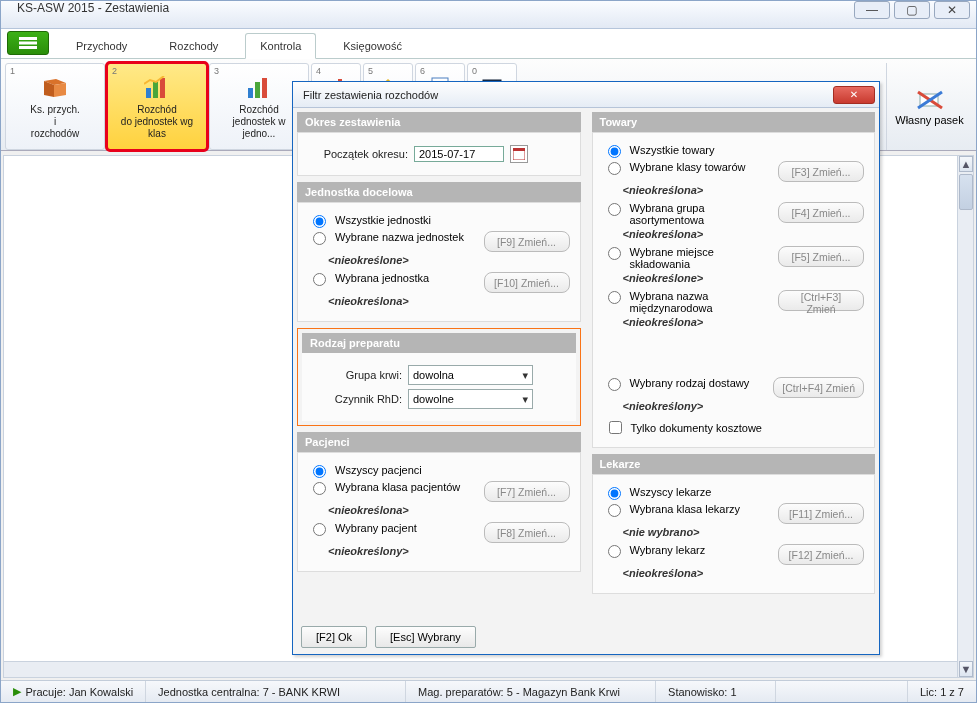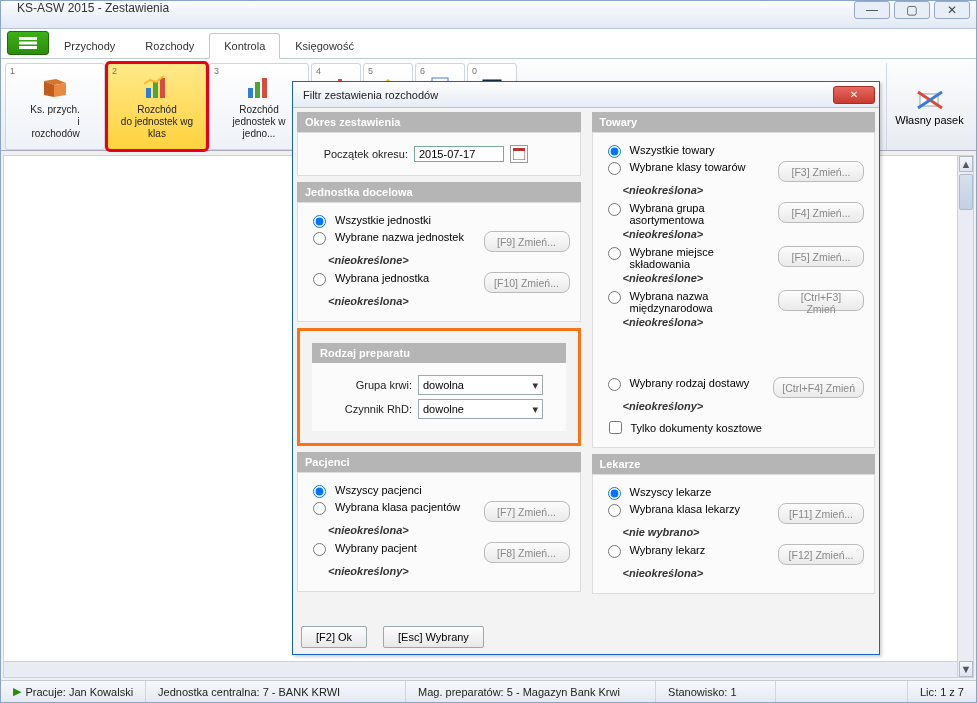--- a/index.html
+++ b/index.html
@@ -5,21 +5,21 @@
   * { box-sizing: border-box; font-family: Tahoma, Arial, sans-serif; font-size: 11px; }
   body { margin: 0; background: #fff; width: 977px; height: 703px; overflow: hidden; position: relative; }
 
   .outer-window { border: 1px solid #8ba5c8; width: 977px; height: 703px; position: relative; background: #f0f0f0; }
 
   .titlebar { height: 28px; background: linear-gradient(#fafcff,#e2e9f4); display:flex; align-items:flex-start; justify-content:space-between; border-bottom:1px solid #b5c5db; }
   .titlebar .title { padding-left:16px; color:#333; font-size:12px; }
   .titlebar .controls { display:flex; gap:4px; padding-right:6px; }
   .win-btn { width:36px; height:18px; border:1px solid #98a8bf; background:#e8eef8; border-radius:3px; display:flex; align-items:center; justify-content:center; font-size:12px; color:#444; cursor:pointer; }
 
-  .menubar { height:30px; background:#fff; border-bottom:1px solid #bcc; display:flex; align-items:flex-end; padding-left:6px; gap:0; }
+  .menubar { height:30px; background:#fff; border-bottom:1px solid #bcc; display:flex; align-items:flex-end; padding-left:6px; gap:12px; }
   .menu-green { width:42px; height:24px; margin-bottom:3px; background:linear-gradient(#3cb017,#2a8e09); border:1px solid #1e6a06; border-radius:3px; display:flex; align-items:center; justify-content:center; color:#fff; font-weight:bold; }
   .menu-green svg{display:block;}
   .tab { height:26px; padding:0 14px; display:flex; align-items:center; color:#333; cursor:pointer; border:1px solid transparent; border-bottom:none; }
   .tab.active { background:#fff; border:1px solid #bcc; border-bottom:1px solid #fff; border-top-left-radius:3px; border-top-right-radius:3px; position:relative; top:1px; }
 
   .ribbon { height:92px; background:linear-gradient(#fdfdfd,#e7ecf2); border-bottom:1px solid #aab; display:flex; align-items:stretch; padding:4px 4px 0 4px; gap:2px; }
   .ribbon-item { width:100px; border:1px solid #cfd6e0; background:linear-gradient(#fff,#eef2f8); border-radius:3px; display:flex; flex-direction:column; align-items:center; justify-content:flex-start; padding:4px 2px; text-align:center; cursor:pointer; position:relative; }
   .ribbon-item.active { background:linear-gradient(#ffe988,#ffd23e); border:1px solid #d9b400; }
   .ribbon-item .num { position:absolute; top:2px; left:4px; color:#777; font-size:9px; }
   .ribbon-item .ic { width:28px; height:28px; margin:6px 0 2px 0; display:flex; align-items:center; justify-content:center; }
@@ -52,25 +52,25 @@
   .date-in { border:1px solid #7a9; padding:1px 4px; width:90px; font-size:11px; background:#fff; }
   .cal-btn { width:18px; height:18px; border:1px solid #999; background:#fff; display:flex; align-items:center; justify-content:center; cursor:pointer; }
   .cal-btn svg{display:block;}
 
   .opt-row{display:flex; align-items:flex-start; gap:6px; margin:3px 0;}
   .opt-row .radio{margin-top:1px;}
   .opt-row .change-btn{margin-left:auto;border-radius:8px;}
   .sub { margin-left:20px; font-weight:bold; color:#333; margin-top:-1px; margin-bottom:6px;font-style:italic; }
   .change-btn { height:21px; padding:0 8px; border:1px solid #bbb; background:linear-gradient(#fcfcfc,#eaeaea); color:#888; border-radius:2px; cursor:pointer; font-size:10.5px; min-width:86px; text-align:center;}
 
-  .group-red{border:3px solid #f97316; padding:12px;}
+  .group-red{border:1px solid #f97316; padding:4px;}
   .combo{border:1px solid #9aa; background:#fff; height:20px; display:flex; align-items:center; justify-content:space-between; padding:0 4px; width:125px;}
   .combo .arr{color:#333;}
 
-  .dlg-foot{ position:absolute; bottom:6px; left:8px; display:flex; gap:16px;}
+  .dlg-foot{ position:absolute; bottom:6px; left:8px; display:flex; gap:8px;}
   .foot-btn{height:22px; padding:0 14px; border:1px solid #9aa; background:linear-gradient(#fdfdfd,#e8e8e8); border-radius:2px; cursor:pointer;}
 
   .chk{display:flex;align-items:center;gap:6px;margin:4px 0 2px 2px;}
 </style>
 </head>
 <body>
 
 <div class="outer-window">
 
   <div class="titlebar">
@@ -99,21 +99,21 @@
   <div class="ribbon">
     <div class="ribbon-item">
       <span class="num">1</span>
       <span class="ic">
           <svg width="26" height="22">
             <path d="M2 4 L14 2 L24 6 L12 8 Z" fill="#d9722a"></path>
             <path d="M2 4 L2 18 L12 20 L12 8 Z" fill="#c05d1d"></path>
             <path d="M24 6 L24 18 L12 20 L12 8 Z" fill="#e88a43"></path>
           </svg>
         </span>
-      <span class="lbl" style="white-space:pre-line;text-align:right;">Ks. przych.
+      <span class="lbl" style="white-space:pre-line;">Ks. przych.
 i
 rozchodów</span>
     </div>
     <div class="ribbon-item active red-highlight">
       <span class="num">2</span>
       <span class="ic">
           <svg width="26" height="24">
             <rect x="2" y="12" width="5" height="10" fill="#2f7fd0"></rect>
             <rect x="9" y="6" width="5" height="16" fill="#4aa63a"></rect>
             <rect x="16" y="2" width="5" height="20" fill="#d94b3a"></rect>

